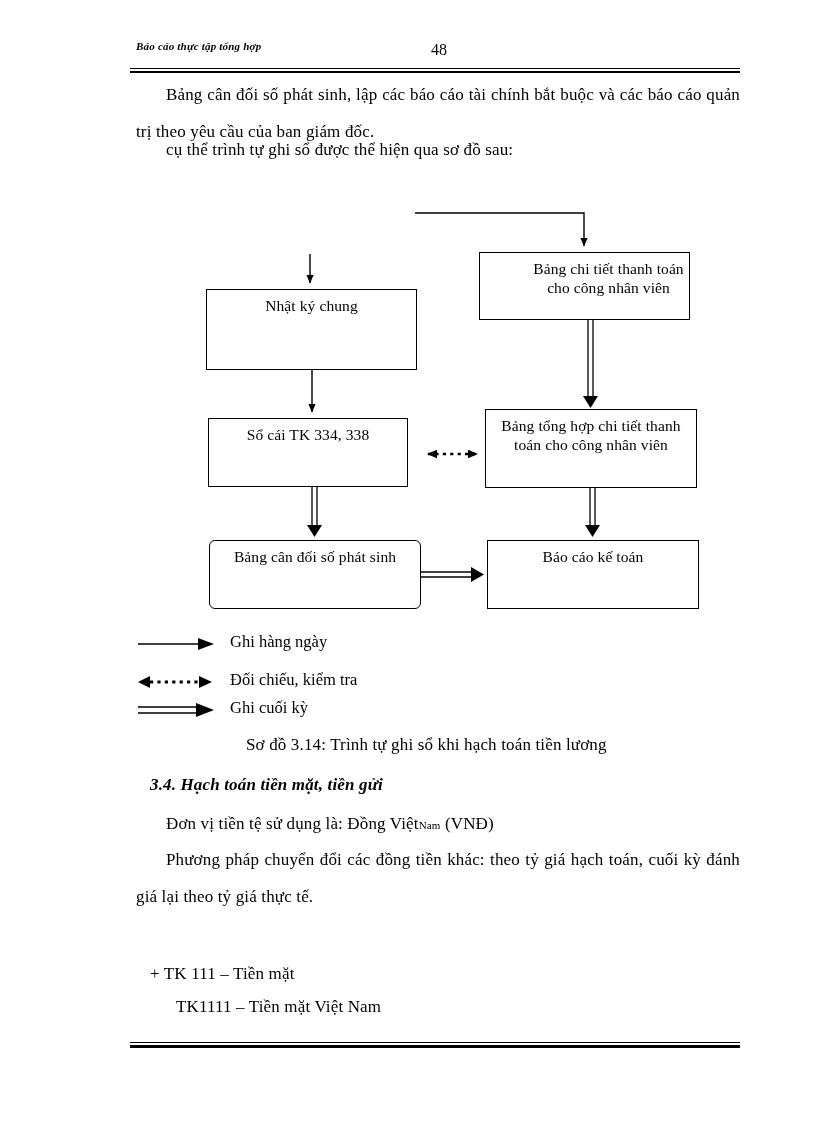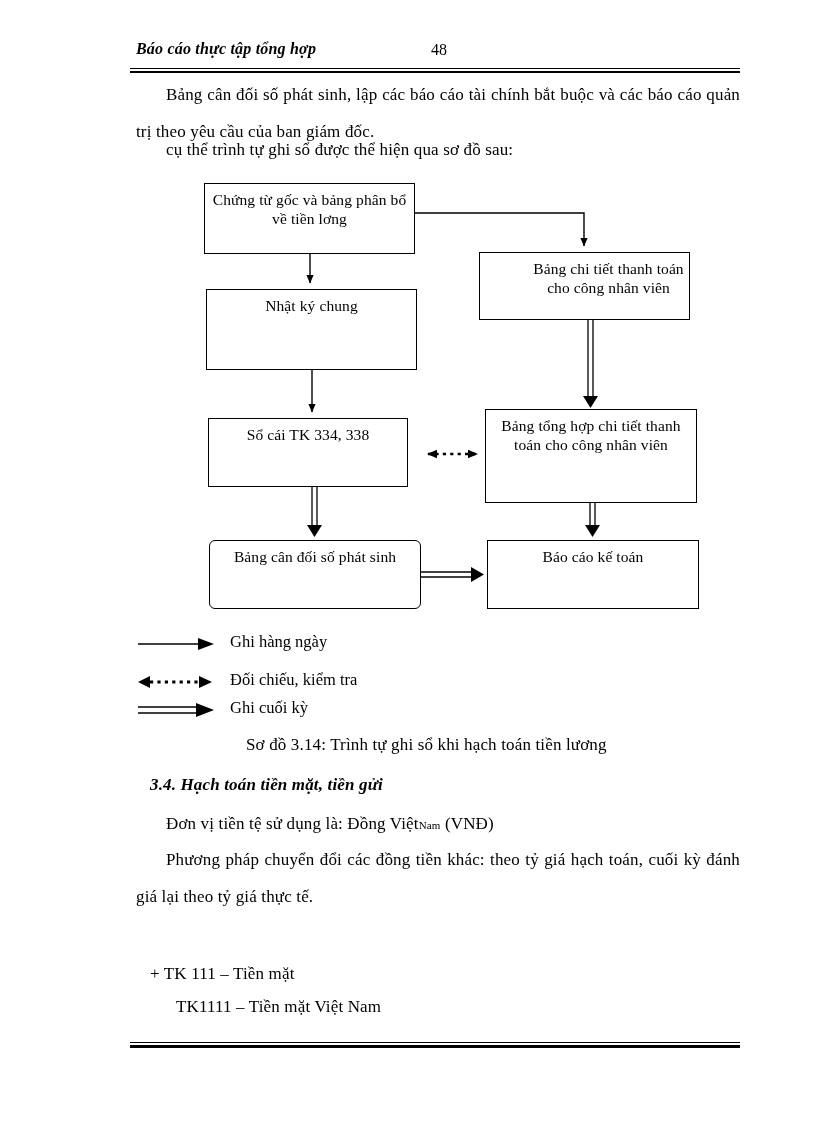--- a/index.html
+++ b/index.html
@@ -30,21 +30,21 @@
     top: 40px;
     width: 604px;
     height: 24px;
   }
   .header-title {
     position: absolute;
     left: 0;
     top: 0;
     font-style: italic;
     font-weight: bold;
-    font-size: 16px;
+    font-size: 11px;
     letter-spacing: .2px;
     white-space: nowrap;
   }
   .header-pageno {
     position: absolute;
     left: 295px;
     top: 1px;
     font-size: 16px;
   }
   .header-rule-thin {
@@ -182,21 +182,21 @@
     line-height: 19px;
     padding-top: 6px;
     letter-spacing: .1px;
   }
 
   #box-chungtu   { left: 204px; top: 183px; width: 211px; height: 71px; }
   #box-nhatky    { left: 206px; top: 289px; width: 211px; height: 81px; }
   #box-socai     { left: 208px; top: 418px; width: 200px; height: 69px; }
   #box-bangcandoi{ left: 209px; top: 540px; width: 212px; height: 69px; border-radius: 6px; }
   #box-bangchitiet{ left: 479px; top: 252px; width: 211px; height: 68px; padding-left: 48px; }
-  #box-bangtonghop{ left: 485px; top: 409px; width: 212px; height: 94px; }
+  #box-bangtonghop{ left: 485px; top: 409px; width: 212px; height: 79px; }
   #box-baocao    { left: 487px; top: 540px; width: 212px; height: 69px; }
 
   
   .legend {
     position: absolute;
     left: 136px;
     top: 634px;
     width: 420px;
     height: 96px;
   }
@@ -296,21 +296,20 @@
       </g>
 
       <g>
         <line x1="421" y1="572" x2="476" y2="572" stroke="#000" stroke-width="1.3"></line>
         <line x1="421" y1="577" x2="476" y2="577" stroke="#000" stroke-width="1.3"></line>
         <path d="M471,567 L471,582 L484,574.5 Z" fill="#000"></path>
       </g>
     </svg>
   </div>
 
-  <div class="fc-box" id="box-chungtu">Chứng từ gốc và bảng phân bổ về tiền lơng</div>
   <div class="fc-box" id="box-nhatky">Nhật ký chung</div>
   <div class="fc-box" id="box-socai">Sổ cái TK 334, 338</div>
   <div class="fc-box" id="box-bangcandoi">Bảng cân đối số phát sinh</div>
   <div class="fc-box" id="box-bangchitiet">Bảng chi tiết thanh toán cho công nhân viên</div>
   <div class="fc-box" id="box-bangtonghop">Bảng tổng hợp chi tiết thanh toán cho công nhân viên</div>
   <div class="fc-box" id="box-baocao">Báo cáo kế toán</div>
 
   <div class="legend">
 
     <div class="legend-row" id="legend-row-0">

